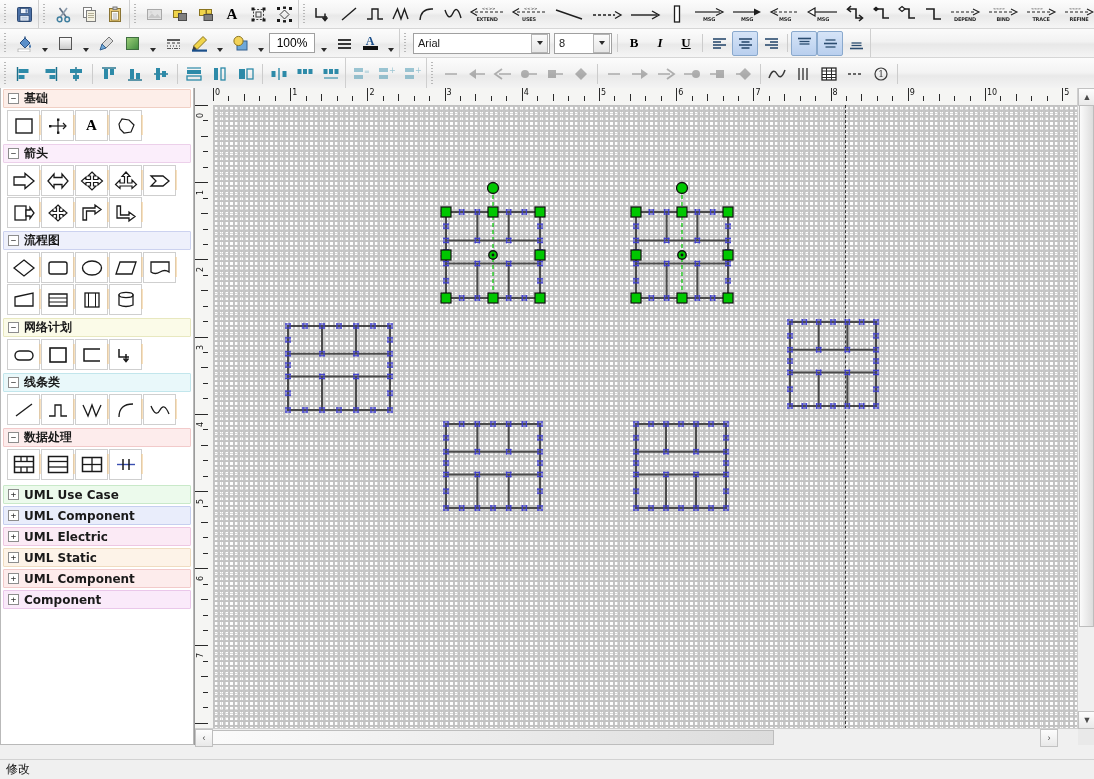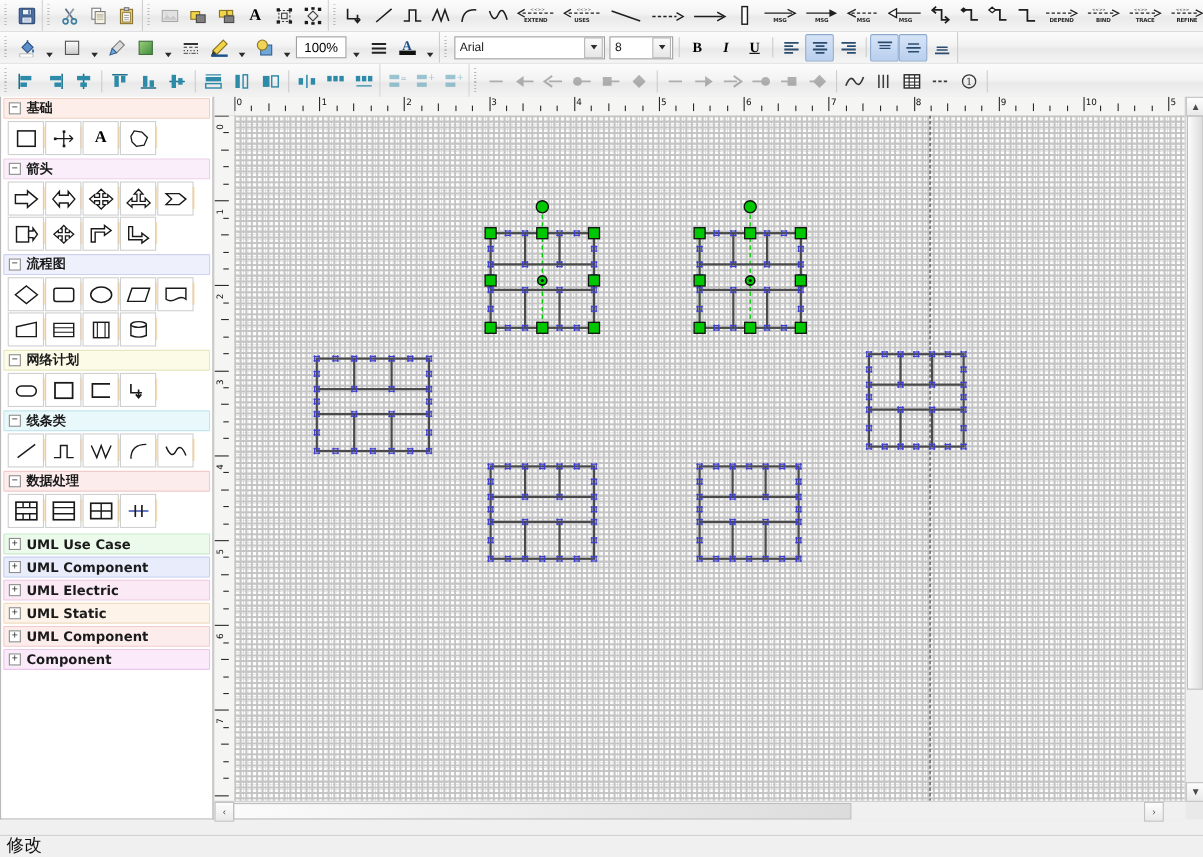--- a/index.html
+++ b/index.html
@@ -125,21 +125,21 @@
   .vscroll{position:absolute;right:0;top:0;bottom:16px;width:16px;
     background:#f0f0f0;border-left:1px solid #cfcfcf;}
   .hscroll{position:absolute;left:0;right:16px;bottom:0;height:16px;
     background:#f0f0f0;border-top:1px solid #cfcfcf;}
   .sbbtn{position:absolute;width:16px;height:16px;background:linear-gradient(to bottom,#fdfdfd,#e9e9e9);
     border:1px solid #c2c2c2;display:flex;align-items:center;justify-content:center;font-size:9px;color:#4a4a4a;}
   .sbthumb{position:absolute;background:linear-gradient(to right,#fbfbfb,#dcdcdc);border:1px solid #bdbdbd;}
 
   .statusbar{position:absolute;left:0;bottom:0;width:1094px;height:19px;
     background:#f0f0f0;border-top:1px solid #d2d2d2;display:flex;align-items:center;padding-left:6px;}
-  .statusbar .stxt{font-size:16px;font-family:Liberation Sans, sans-serif;color:#111;}
+  .statusbar .stxt{font-size:12px;font-family:Liberation Sans, sans-serif;color:#111;}
 
   
   .shape{position:absolute;}
   .shape svg{display:block;overflow:visible;}
 </style>
 </head>
 <body>
 
 <div class="app">
 

